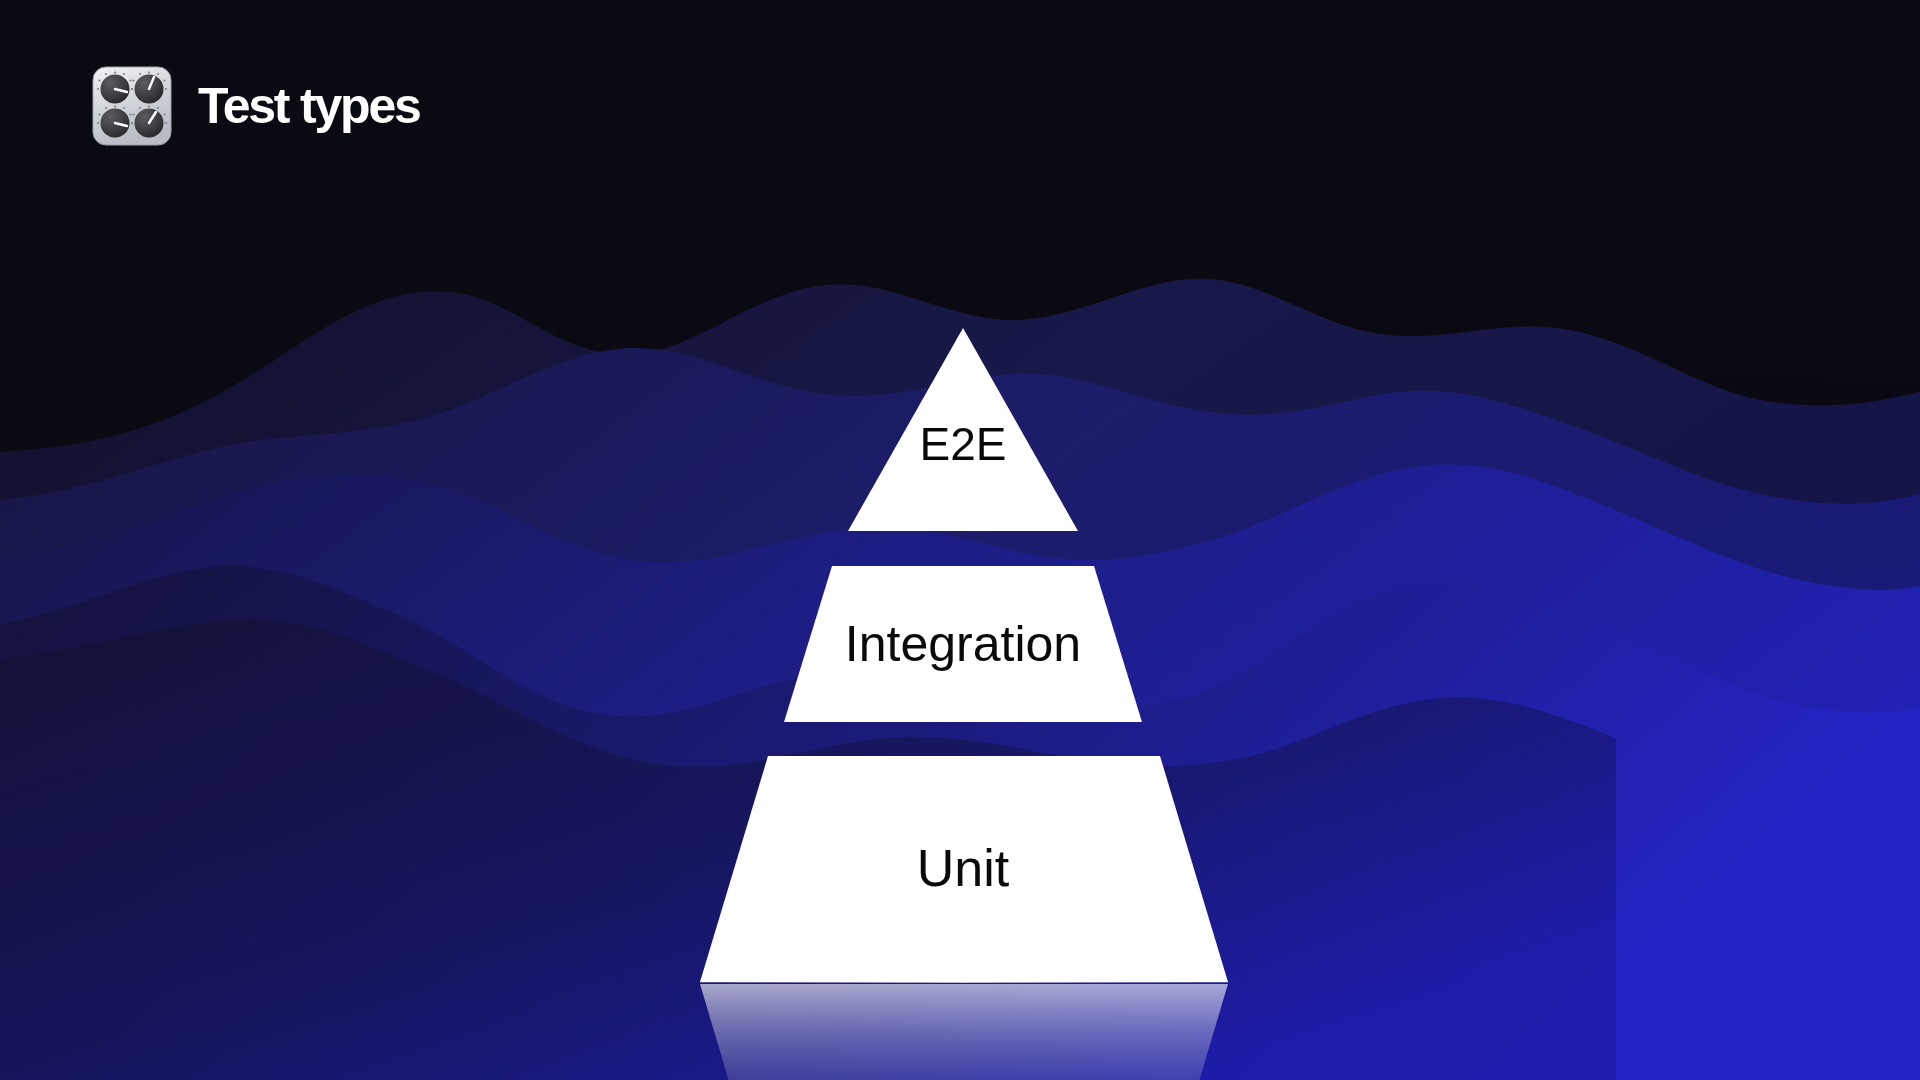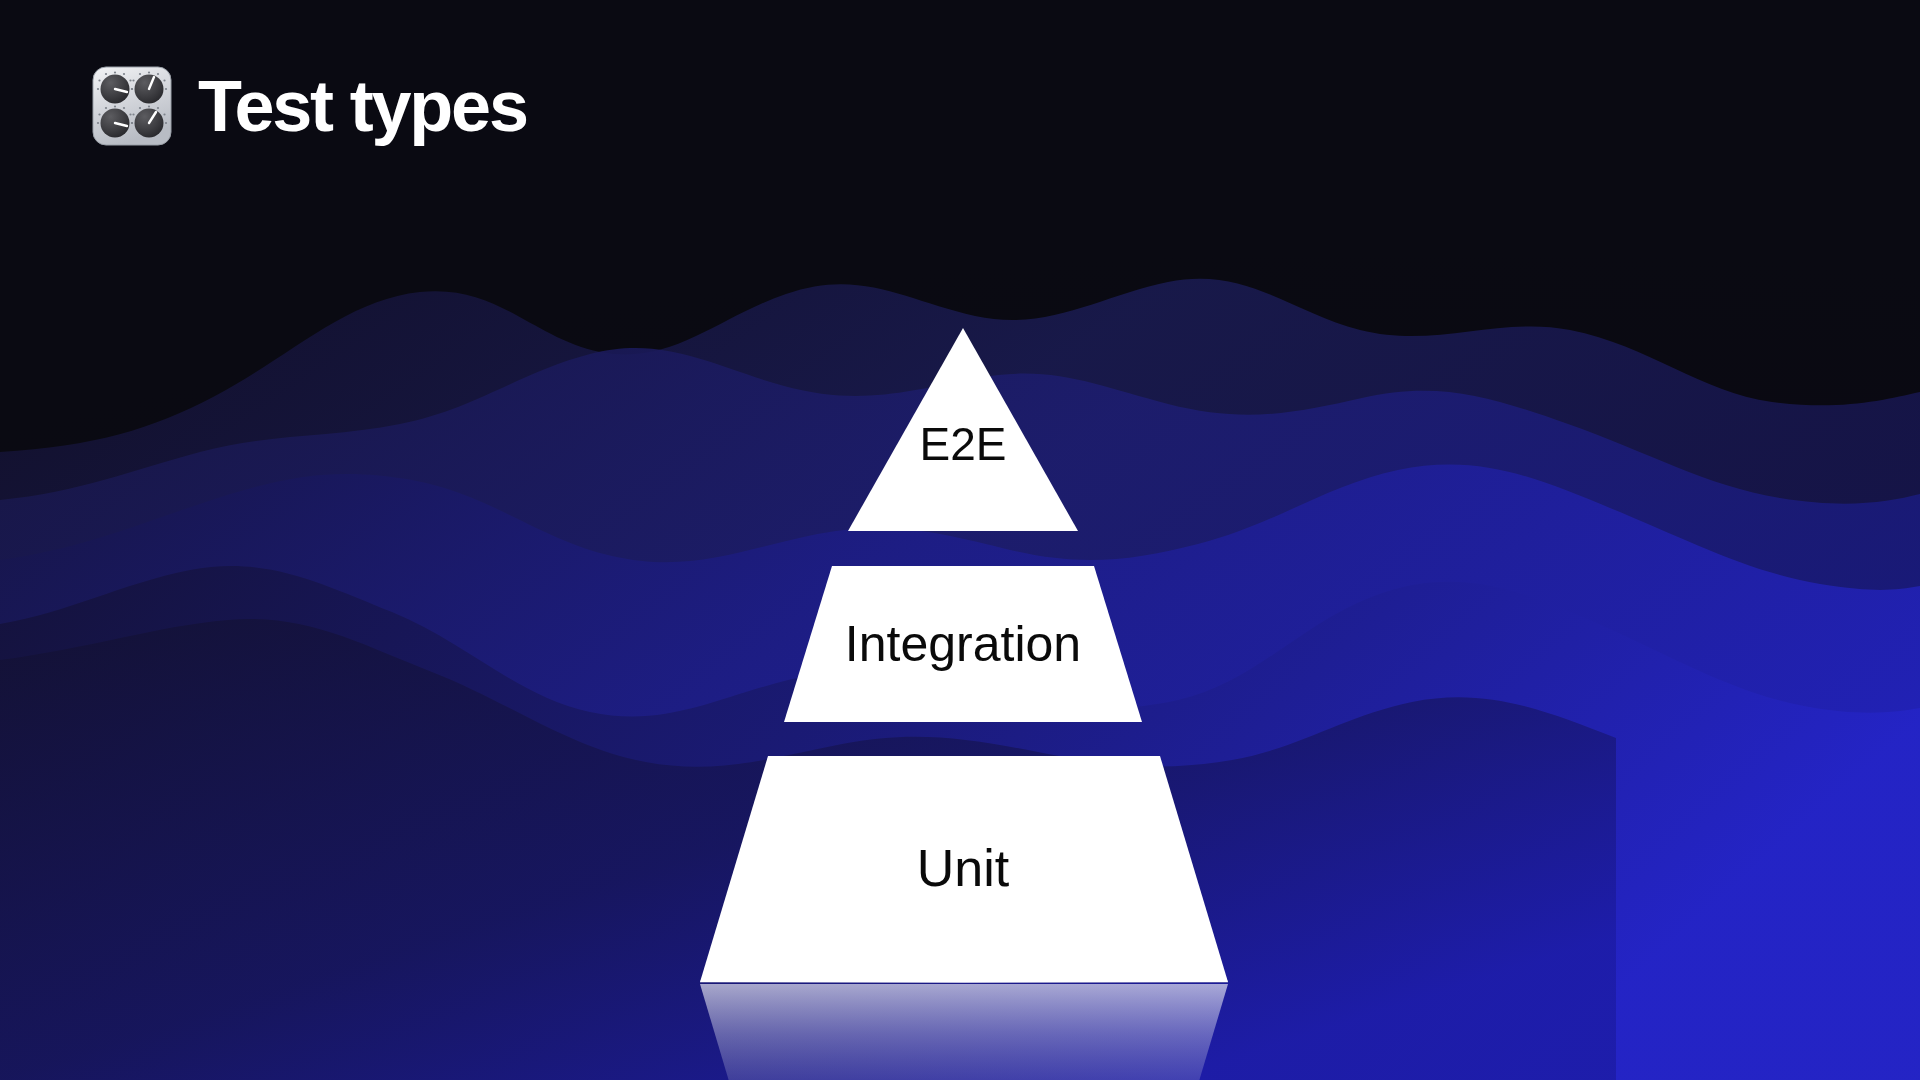--- a/index.html
+++ b/index.html
@@ -39,21 +39,21 @@
   }
   .knob-emoji {
     position: relative;
     width: 88px;
     height: 88px;
     flex: 0 0 auto;
   }
   .knob-emoji svg { display: block; width: 88px; height: 88px; }
   .page-title {
     color: #ffffff;
-    font-size: 72px;
+    font-size: 50px;
     font-weight: bold;
     letter-spacing: -2.2px;
     line-height: 1;
     white-space: nowrap;
     text-align: right;
   }
 
   
   .pyramid-wrap {
     position: absolute;

